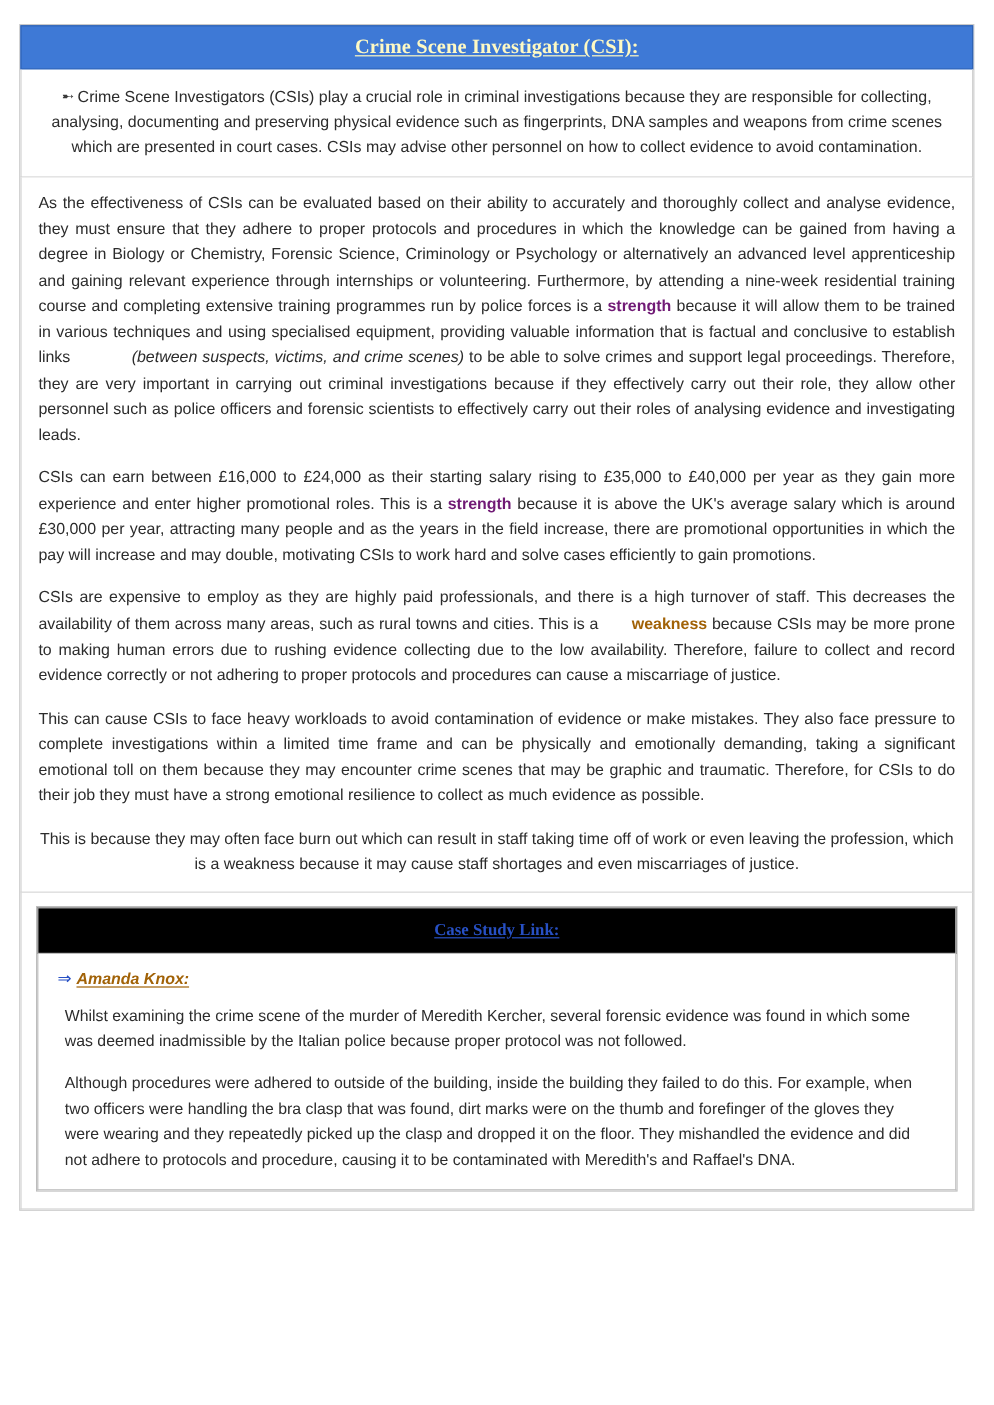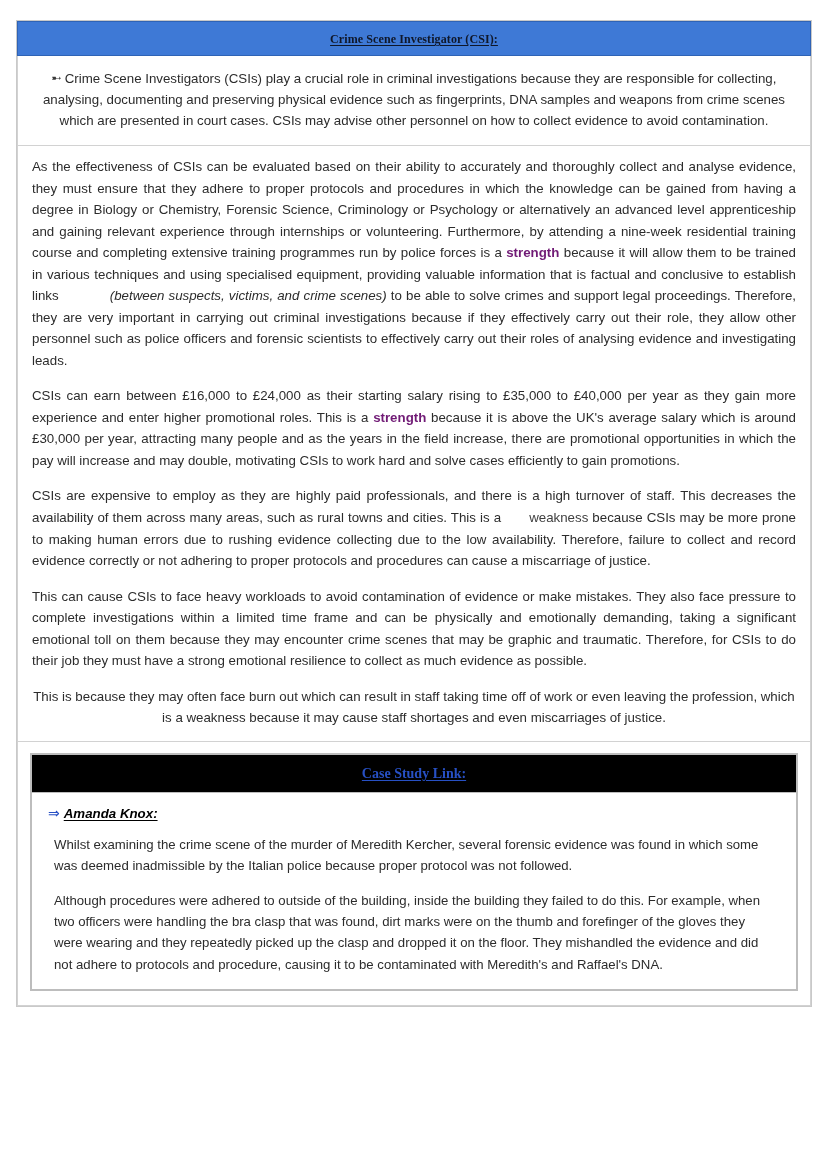--- a/index.html
+++ b/index.html
@@ -39,24 +39,24 @@
   }
 
   
   .title-banner {
     background: #3E79D6;
     border: 1px solid #2f63b5;
     text-align: center;
     padding: 7px 8px 8px 8px;
   }
   .title-banner .title-text {
-    color: #0f172a;
+    color: #fef9c3;
     font-family: "Liberation Serif", serif;
     font-weight: bold;
-    font-size: 12px;
+    font-size: 17px;
     letter-spacing: 0.1px;
     text-decoration: underline;
     text-underline-offset: 2px;
   }
 
   
   .cell {
     box-sizing: border-box;
     border: 1px solid #d2d2d2;
     border-top: none;
@@ -90,22 +90,22 @@
     color: #3a3a3a;
     padding-right: 3px;
     vertical-align: 1px;
   }
 
   .strength {
     color: #701a75;
     font-weight: bold;
   }
   .weakness {
-    color: #404040;
-    font-weight: normal;
+    color: #a16207;
+    font-weight: bold;
     margin-left: 24px;
   }
   .ital { font-style: italic; margin-left: 47px; }
 
   
   .case-wrap {
     box-sizing: border-box;
     border: 1px solid #d2d2d2;
     border-top: none;
     padding: 11px 12px 14px 12px;
@@ -142,21 +142,21 @@
     font-size: 13.3px;
     line-height: 1.5;
     text-align: left;
   }
   .dbl-arrow {
     color: #2750C4;
     font-size: 14px;
     padding-right: 4px;
   }
   .case-link-text {
-    color: #000000;
+    color: #a16207;
     font-weight: bold;
     font-style: italic;
     text-decoration: underline;
     text-underline-offset: 2px;
     font-size: 13.3px;
   }
   .case-p {
     margin: 0 0 13px 0;
     font-size: 13.2px;
     line-height: 1.62;

